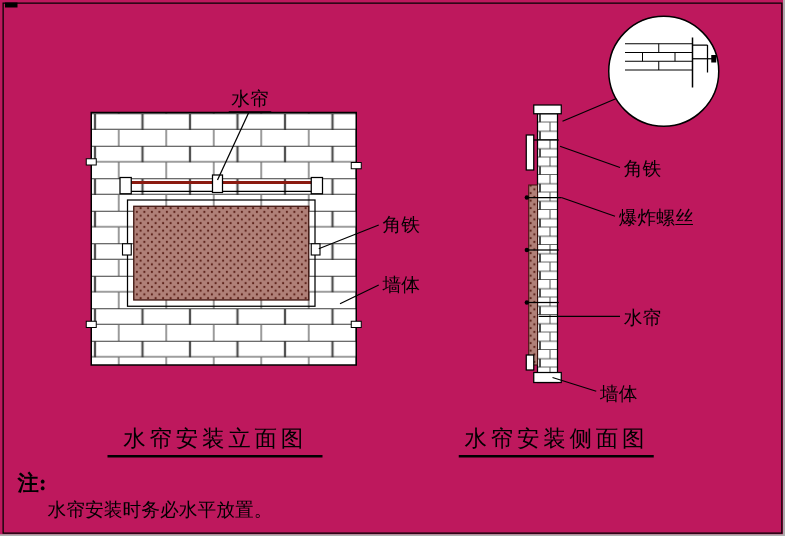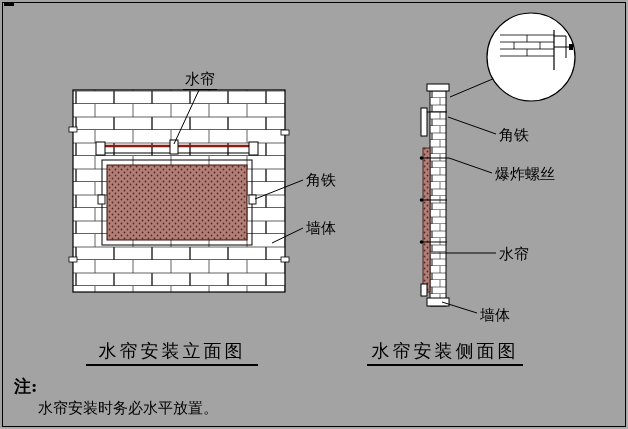--- a/index.html
+++ b/index.html
@@ -1,19 +1,19 @@
 <!DOCTYPE html>
 <html><head>
 <meta charset="utf-8">
 <style>
   html,body{margin:0;padding:0;background:#ffffff;}
   .sheet{
     position:relative;
     width:628px;height:429px;
-    background:#a3a3a3;
+    background:#be185d;
     overflow:hidden;
     font-family:"DejaVu Serif", serif;
   }
   svg{position:absolute;left:0;top:0;}
   text{
     font-family:"DejaVu Serif", serif;
     fill:#000000;
   }
   .lbl{font-size:15px;}
   .title{font-size:18px;letter-spacing:3px;}

